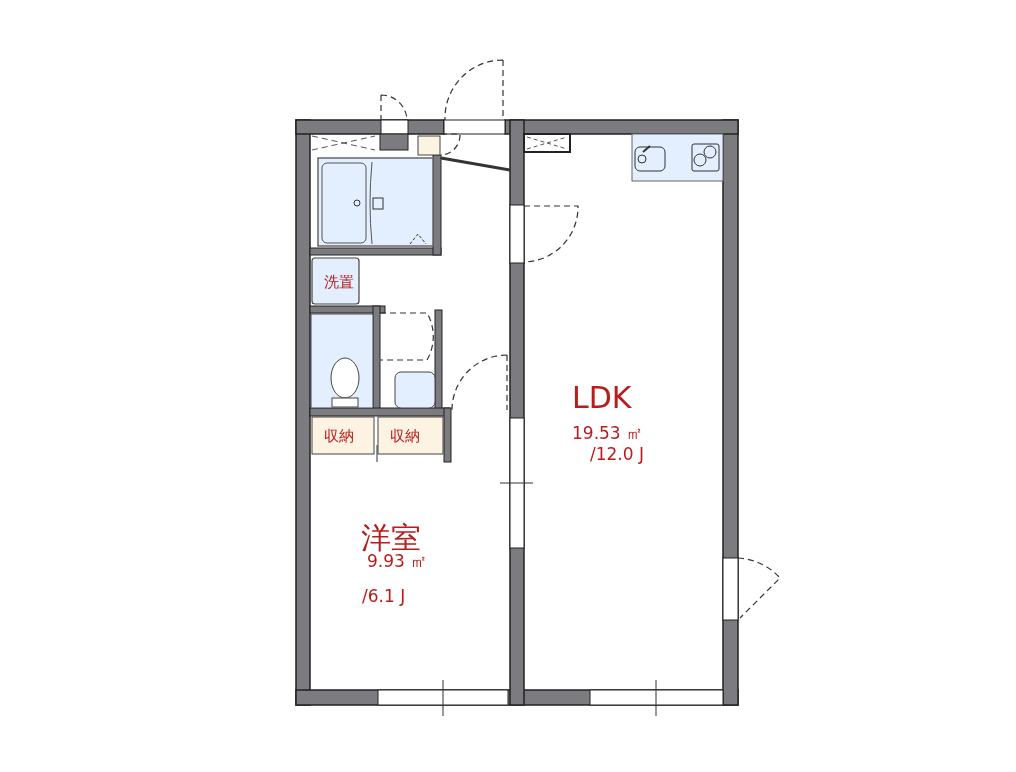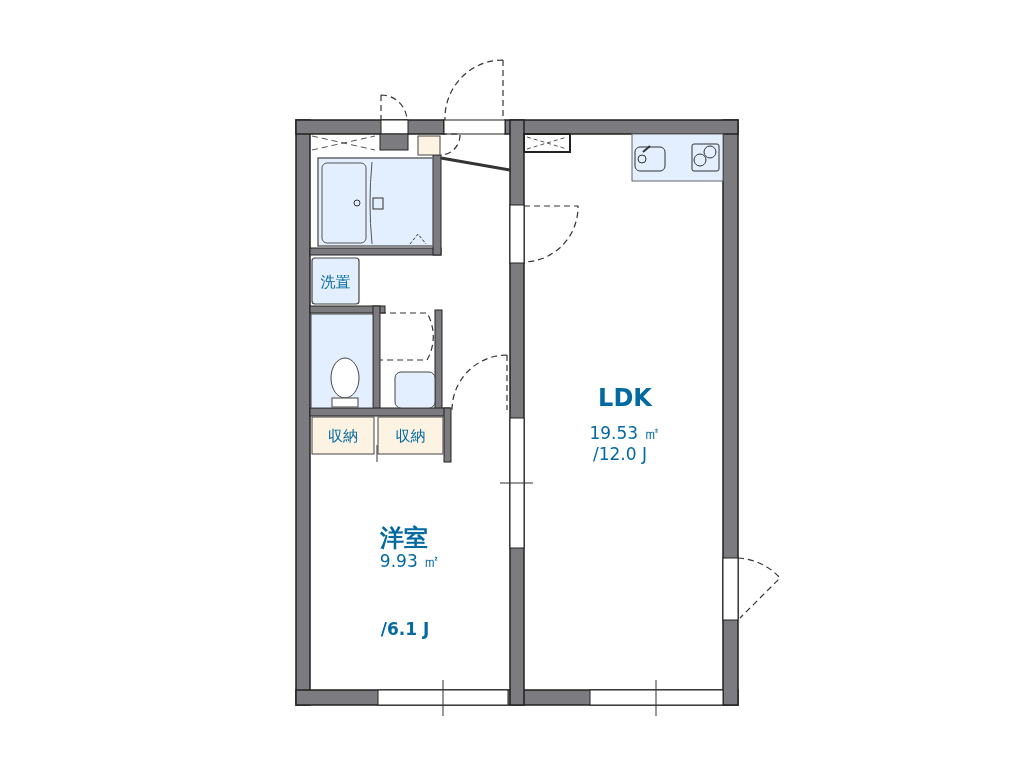--- a/index.html
+++ b/index.html
@@ -1,19 +1,19 @@
 <!DOCTYPE html>
 <html><head>
 <meta charset="utf-8">
 <style>
   html,body{margin:0;padding:0;background:#ffffff;}
   body{width:1016px;height:772px;position:relative;overflow:hidden;font-family:"DejaVu Sans","Liberation Sans",sans-serif;}
   #plan{position:absolute;left:0;top:0;}
-  .lbl{position:absolute;text-align:center;color:#0369a1;white-space:nowrap;}
-  .big{font-size:24px;line-height:36px;font-weight:bold;}
+  .lbl{position:absolute;color:#b91c1c;white-space:nowrap;padding-left:12px;}
+  .big{font-size:30px;line-height:36px;}
   .small{font-size:17px;line-height:19px;}
   .tag{font-size:15px;line-height:16px;}
 </style>
 </head>
 <body>
 
 <svg id="plan" width="1016" height="772" viewBox="0 0 1016 772">
 
   <g fill="#7b7b80" stroke="#222" stroke-width="1.5">
 
@@ -113,21 +113,21 @@
   <g stroke="#333" stroke-width="1">
     <line x1="443" y1="680" x2="443" y2="716"></line>
     <line x1="656" y1="680" x2="656" y2="716"></line>
     <line x1="500" y1="483" x2="533" y2="483"></line>
     <line x1="377" y1="445" x2="377" y2="462"></line>
   </g>
 </svg>
 
 <div class="lbl big" style="left:560px;top:380px;width:130px;">LDK</div>
 <div class="lbl small" style="left:560px;top:424px;width:130px;">19.53 ㎡</div>
-<div class="lbl small" style="left:555px;top:445px;width:130px;">/12.0 J</div>
+<div class="lbl small" style="left:578px;top:445px;width:130px;">/12.0 J</div>
 
 <div class="lbl big" style="left:349px;top:520px;width:110px;">洋室</div>
 <div class="lbl small" style="left:355px;top:552px;width:110px;">9.93 ㎡</div>
-<div class="lbl small" style="left:350px;top:620px;width:110px;font-weight:bold;">/6.1 J</div>
+<div class="lbl small" style="left:350px;top:587px;width:110px;">/6.1 J</div>
 
 <div class="lbl tag" style="left:312px;top:274px;width:47px;">洗置</div>
 <div class="lbl tag" style="left:312px;top:428px;width:62px;">収納</div>
 <div class="lbl tag" style="left:378px;top:428px;width:65px;">収納</div>
 
 </body></html>

